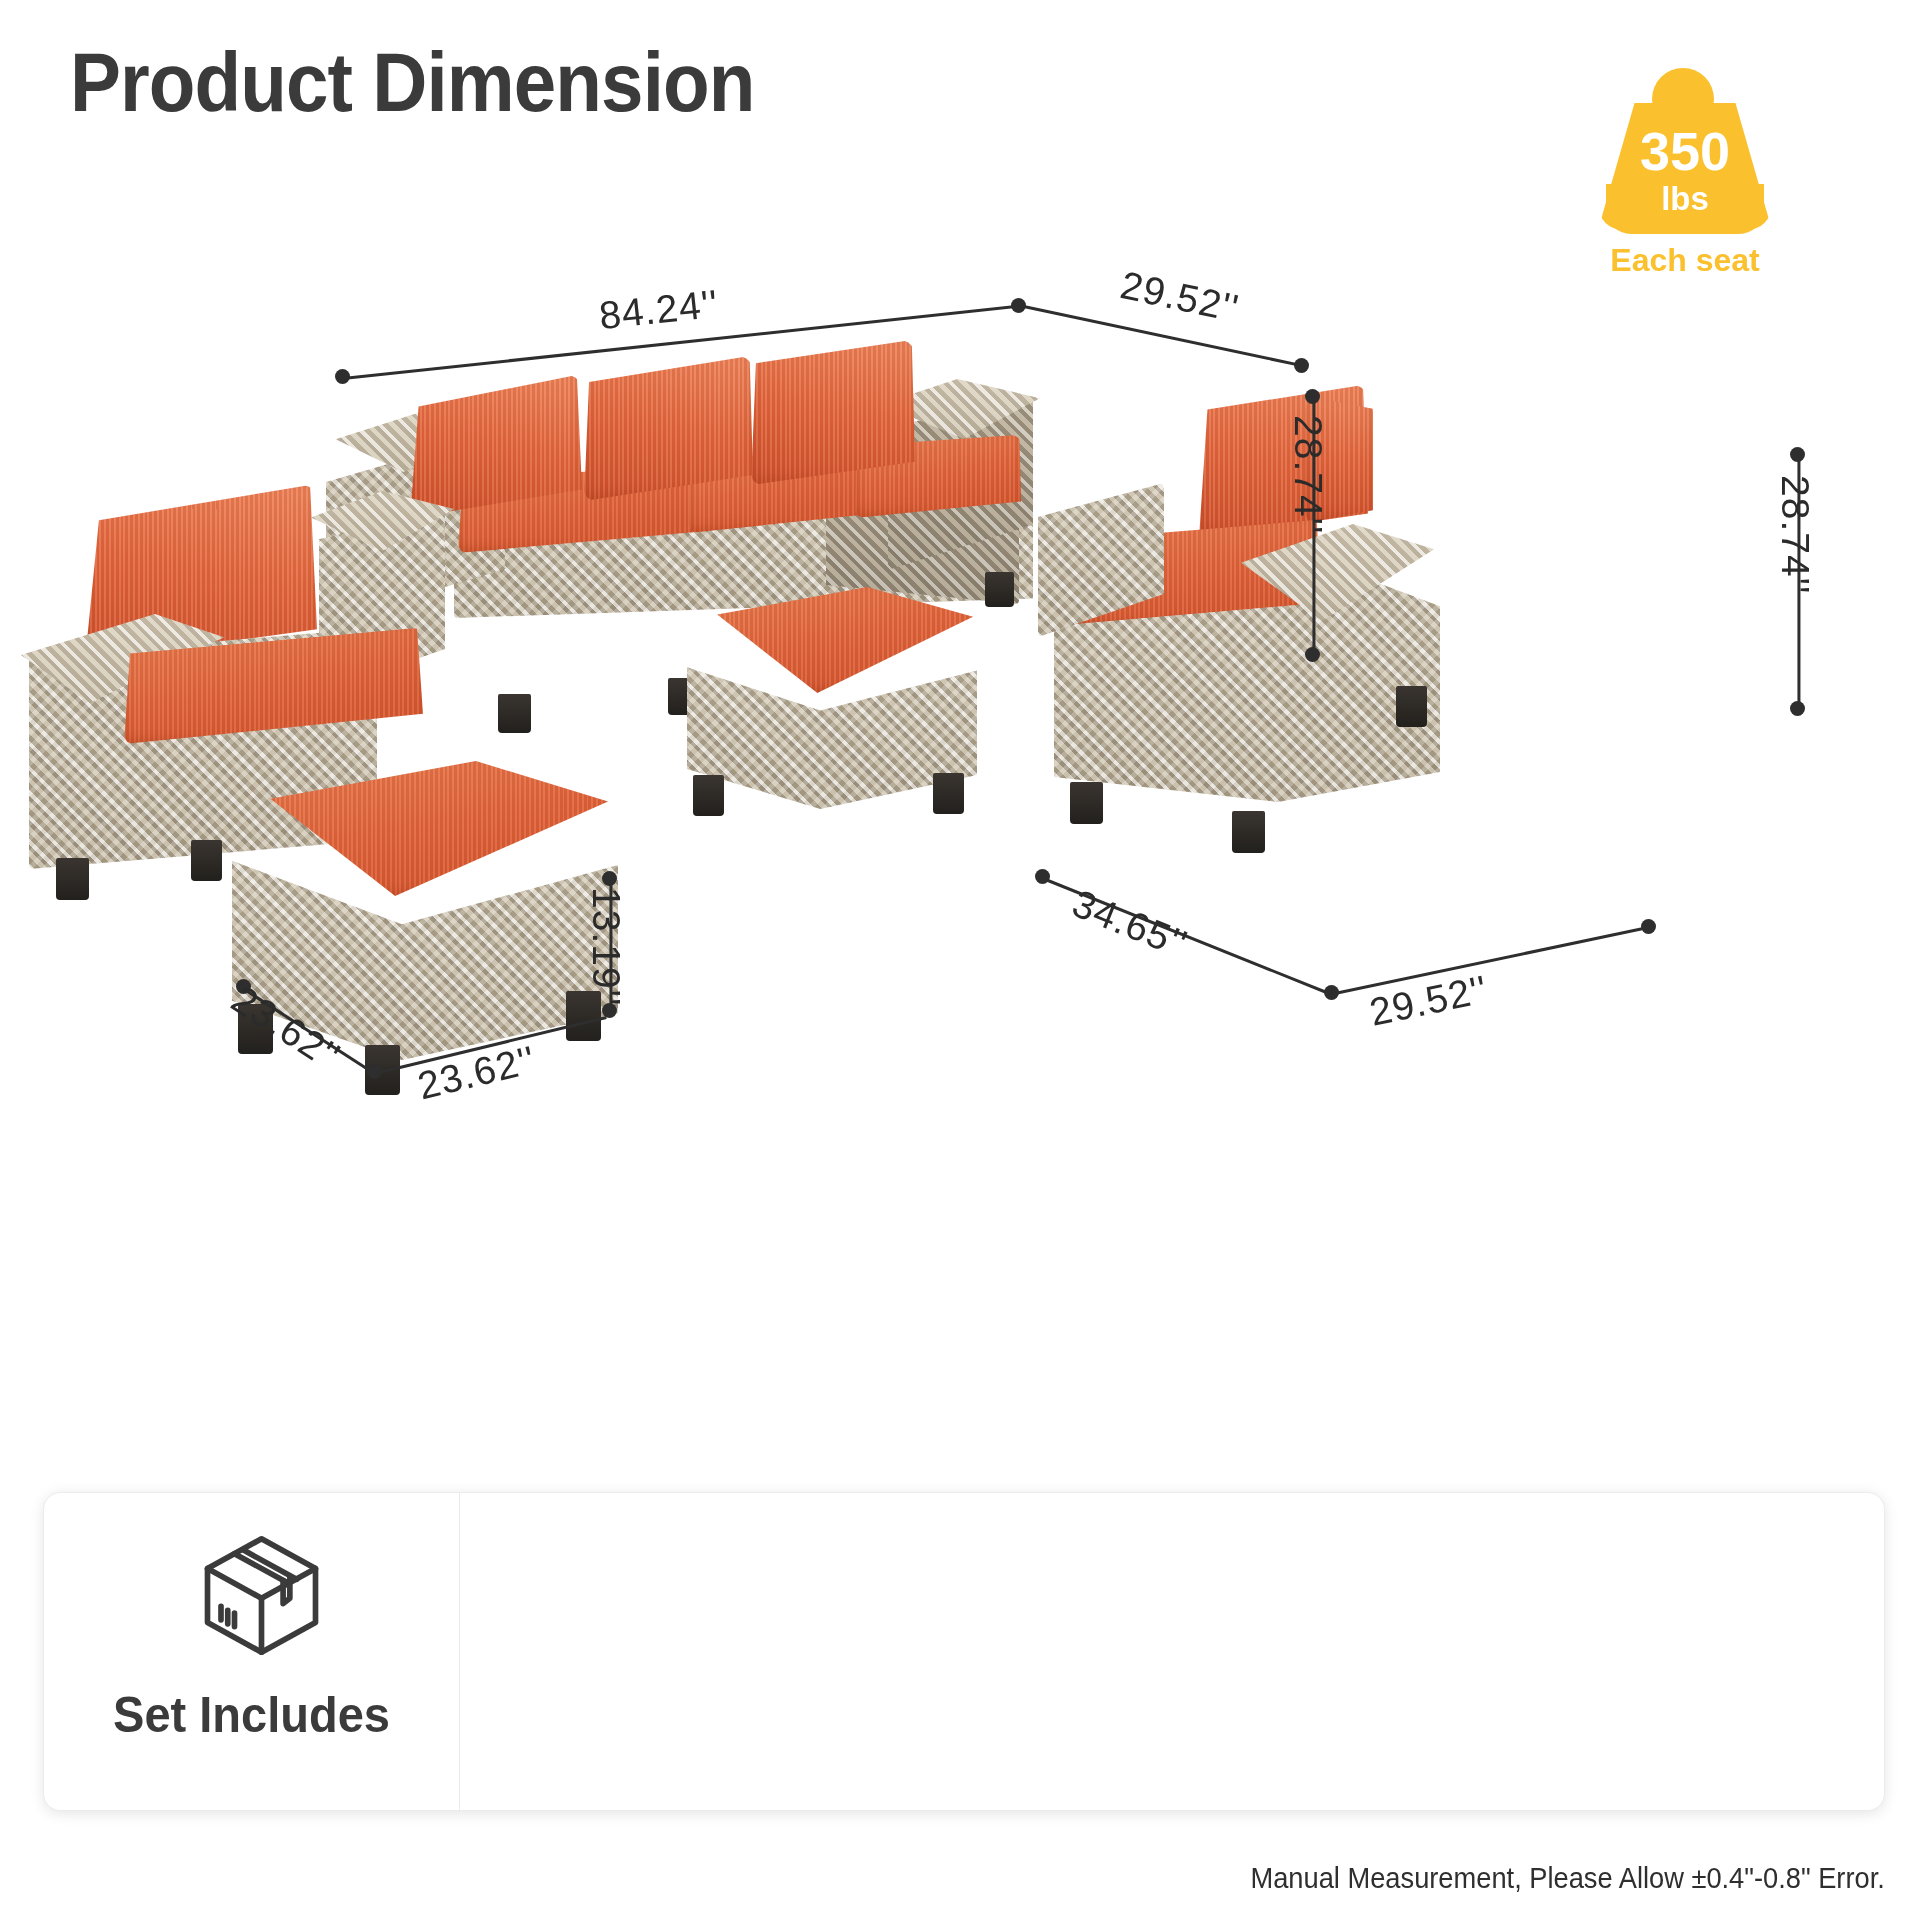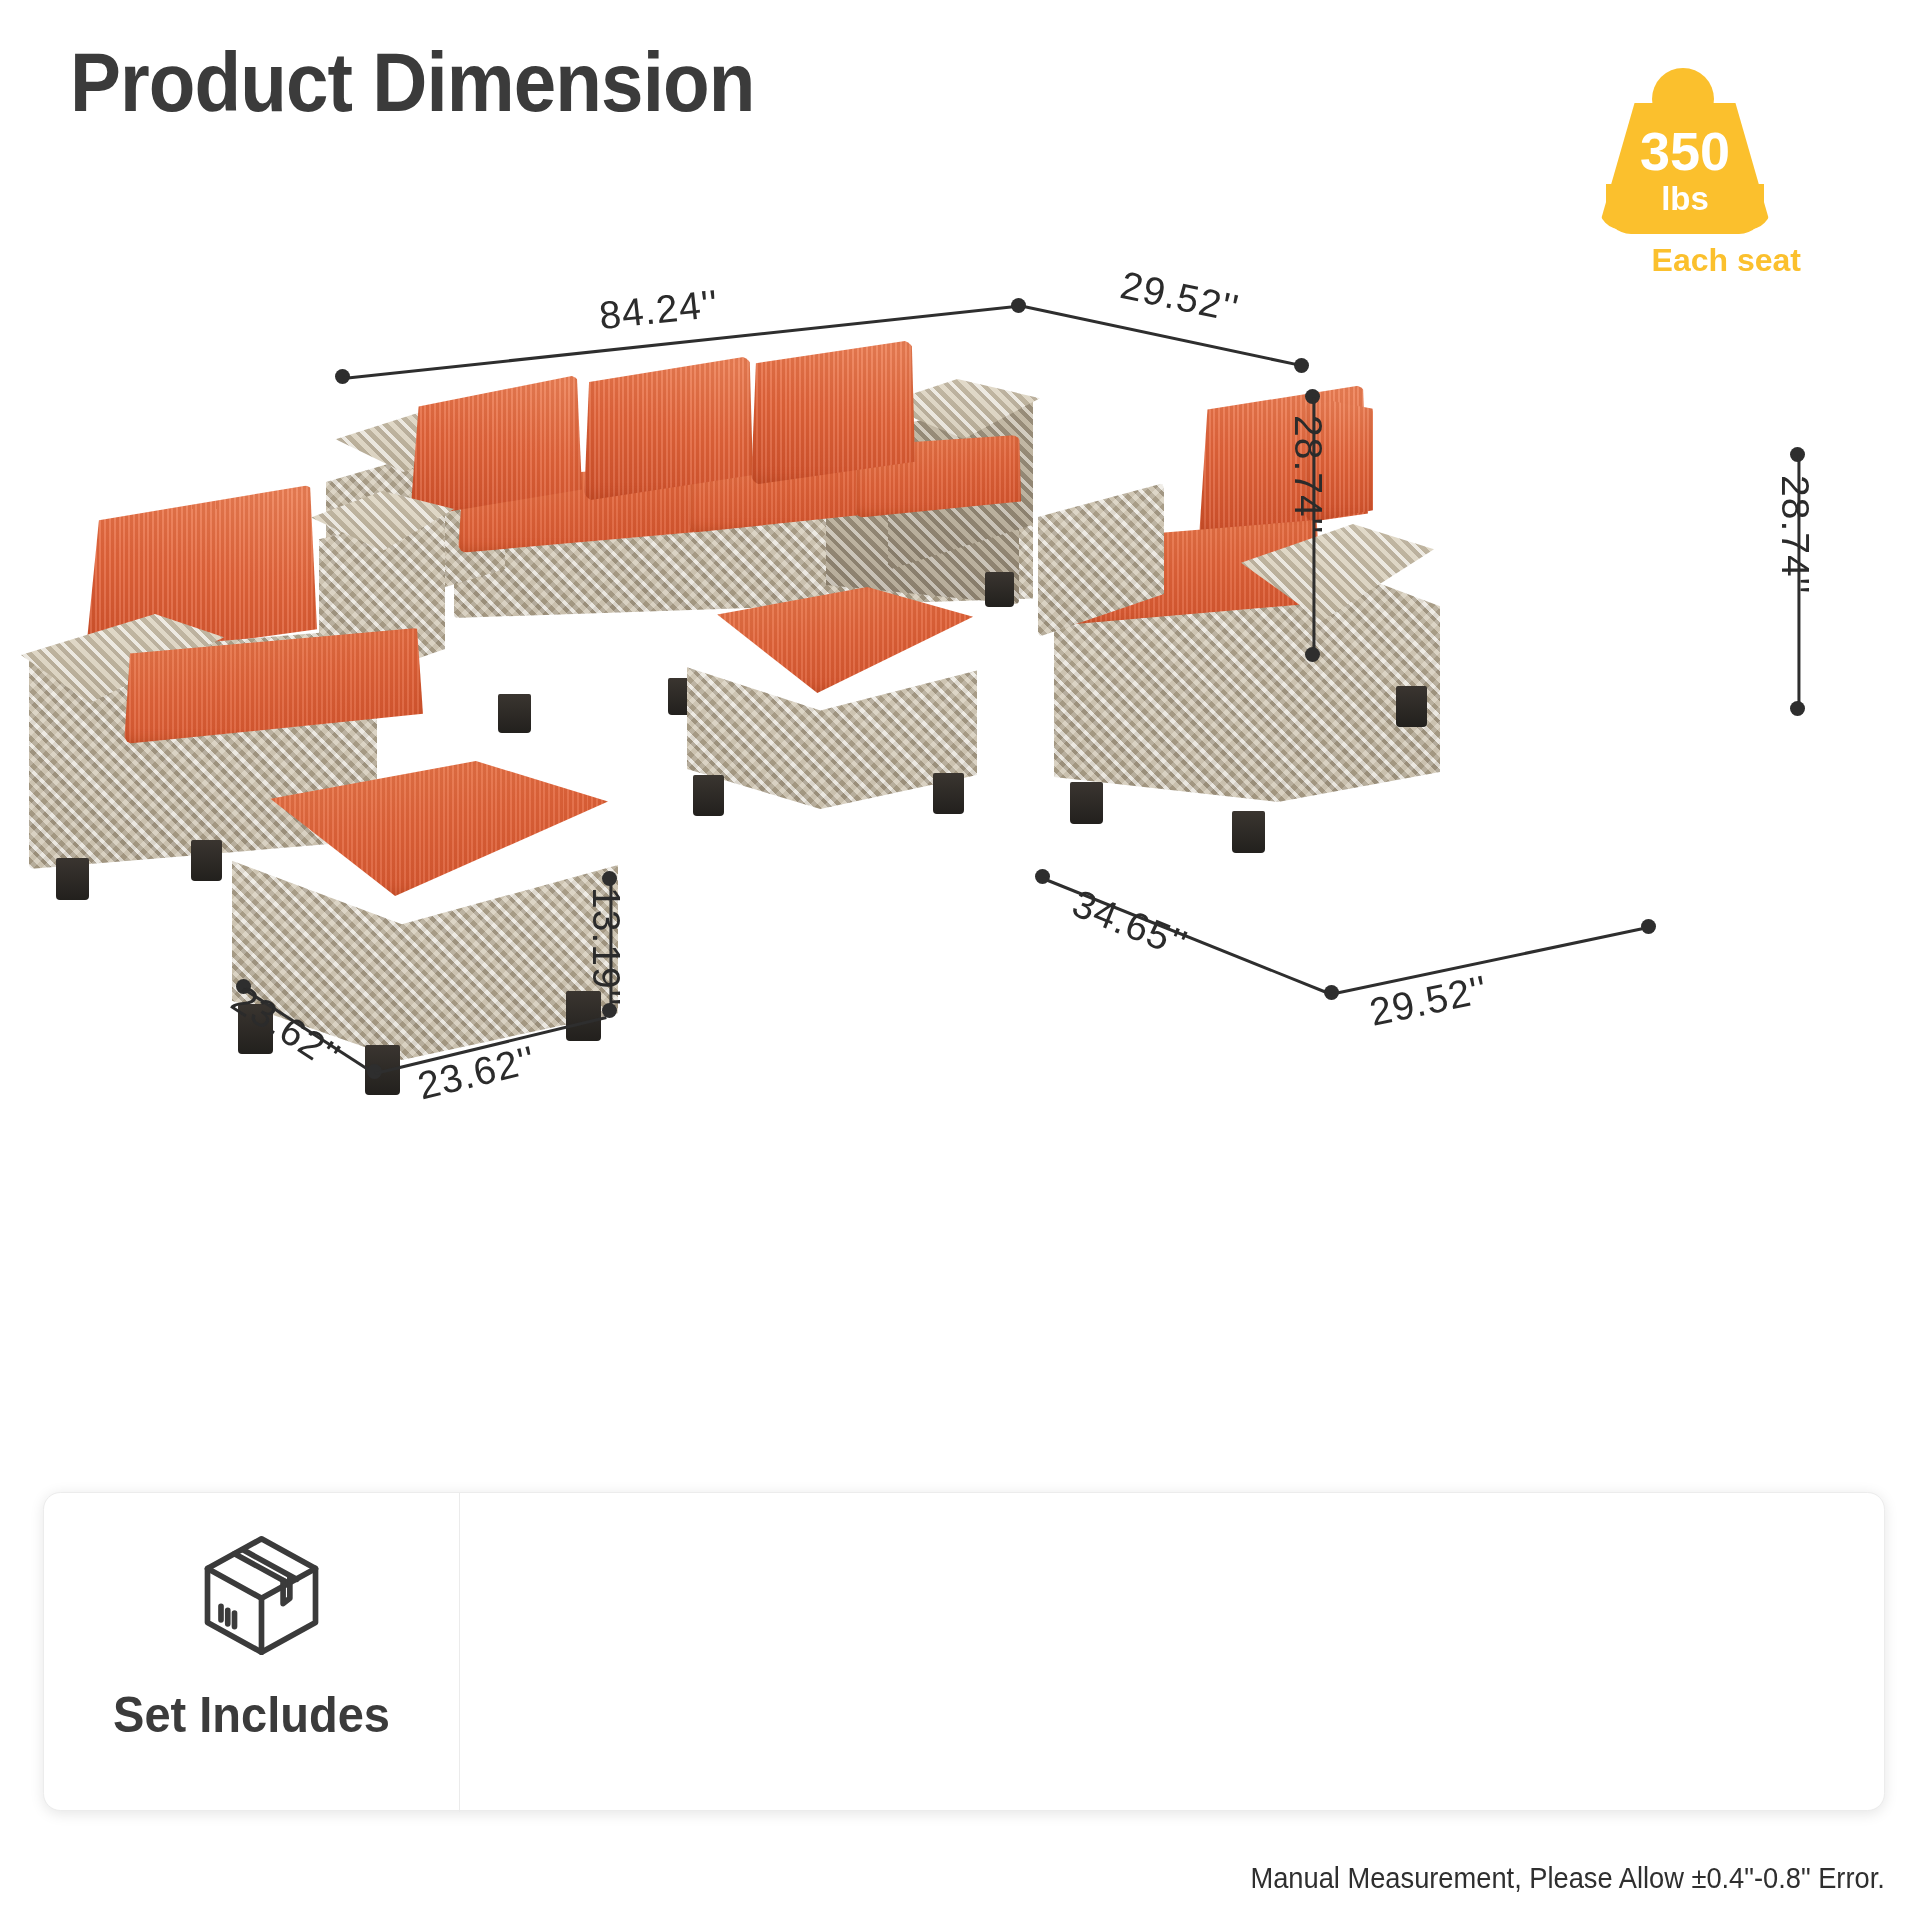--- a/index.html
+++ b/index.html
@@ -92,21 +92,21 @@
     font-weight: bold;
     color: #ffffff;
     line-height: 1;
     z-index: 3;
   }
   .badge-caption {
     position: absolute;
     left: -29px;
     top: 174px;
     width: 232px;
-    text-align: right;
+    text-align: center;
     font-size: 32px;
     font-weight: bold;
     color: #fbc02d;
     z-index: 3;
   }
 
   
   .scene {
     position: absolute;
     left: 0;

